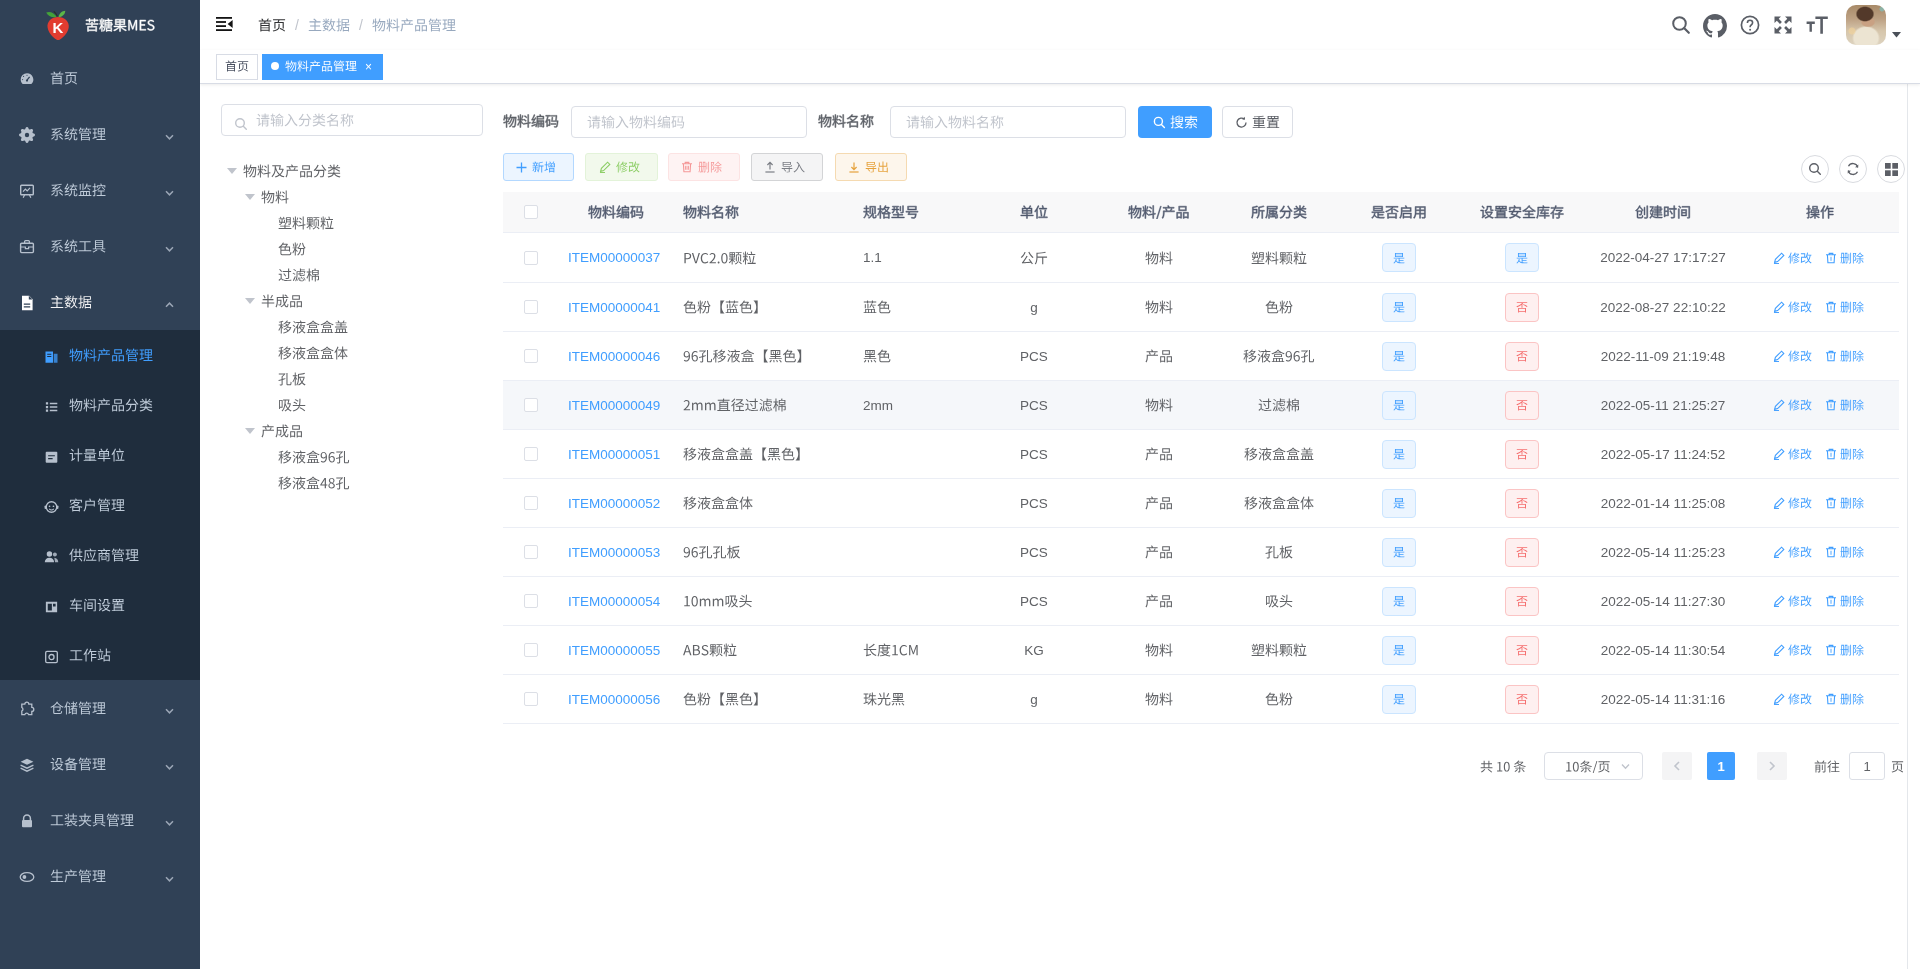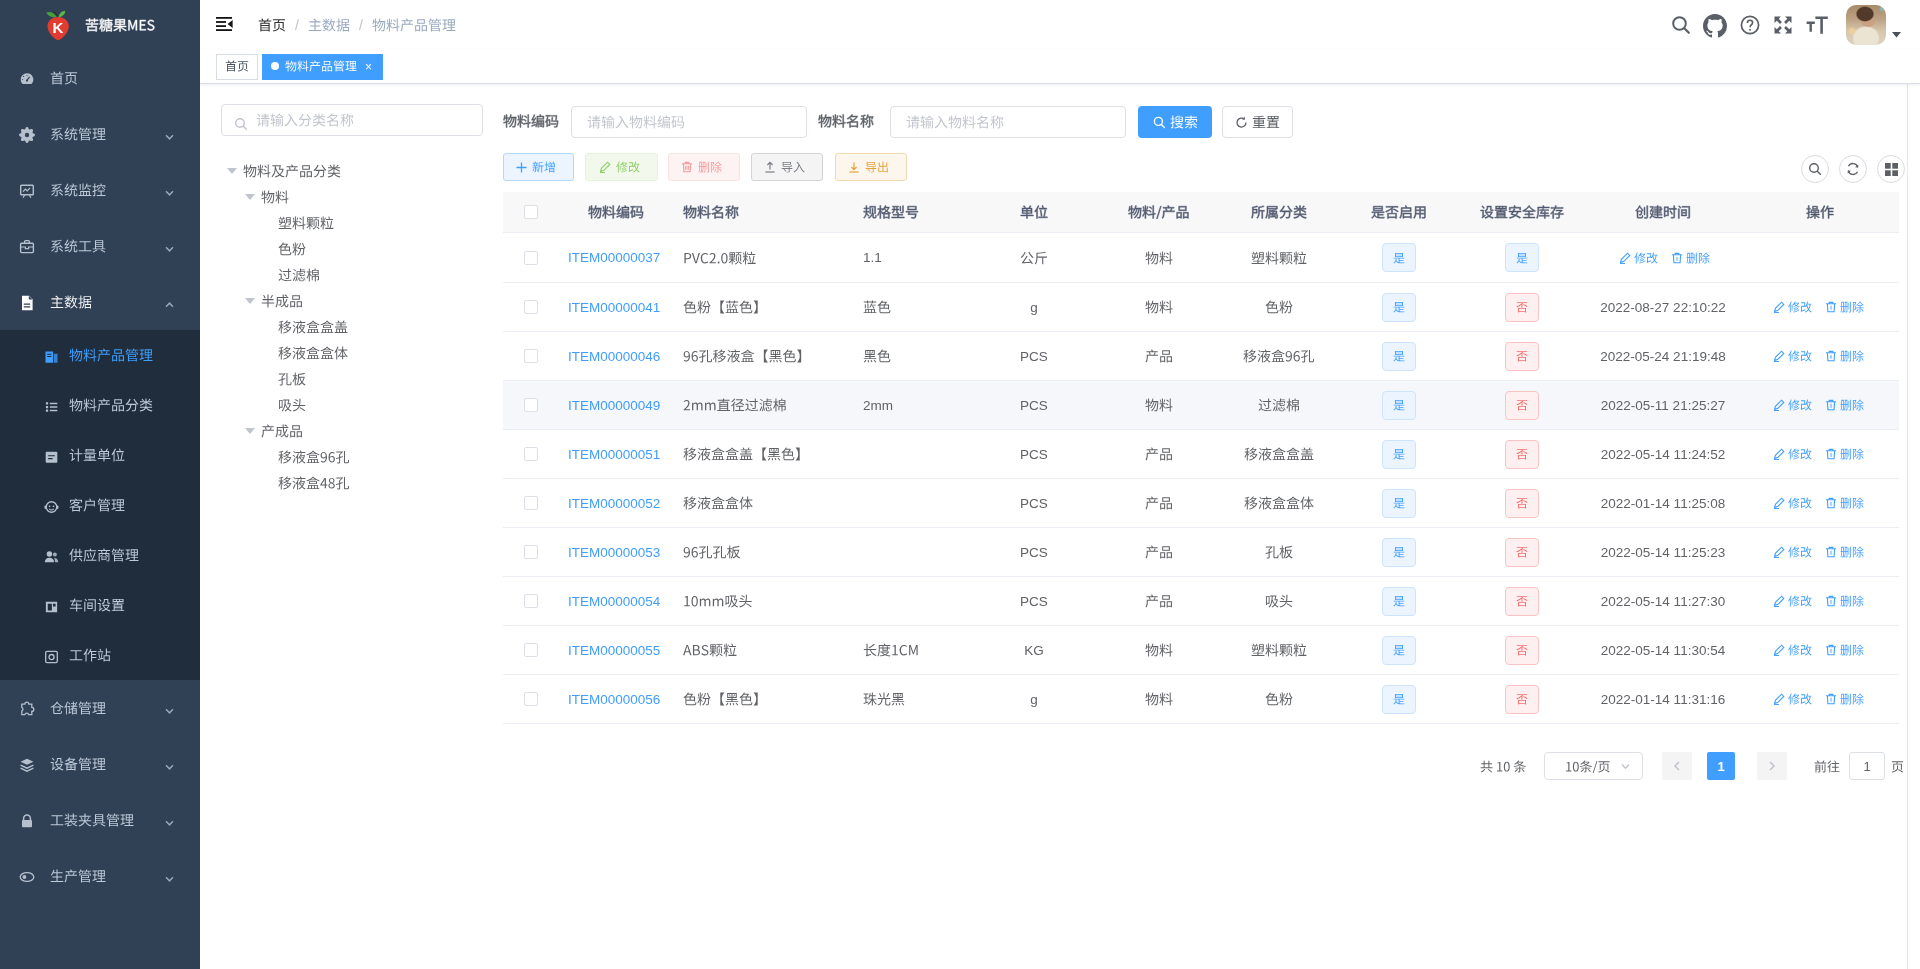--- a/index.html
+++ b/index.html
@@ -921,20 +921,21 @@
             </svg>
           </span>
         </div>
         <div class="cell w9">
           <span class="tg tgb">
             <svg class="zh" width="12.0" height="12.0" viewBox="0 0 1000 1000">
               <use href="#g95" xlink:href="#g95" x="0"></use>
             </svg>
           </span>
         </div>
+        <div class="cell w10 lat">2022-04-27 17:17:27</div>
         <div class="cell w11">
           <span class="op">
             <svg class="ic" width="12" height="12" viewBox="0 0 12 12">
               <path d="M1.6 10.4l.8-3L8.6 1.2l2.2 2.2-6.2 6.2-3 .8z" fill="none" stroke="currentColor" stroke-width="1.1"></path>
               <path d="M1 11.6h5" stroke="currentColor" stroke-width="1.1"></path>
             </svg>
             <svg class="zh" width="24.0" height="12.0" viewBox="0 0 2000 1000">
               <use href="#g82" xlink:href="#g82" x="0"></use>
               <use href="#g83" xlink:href="#g83" x="1000"></use>
             </svg>
@@ -1072,21 +1073,21 @@
             </svg>
           </span>
         </div>
         <div class="cell w9">
           <span class="tg tgr">
             <svg class="zh" width="12.0" height="12.0" viewBox="0 0 1000 1000">
               <use href="#g96" xlink:href="#g96" x="0"></use>
             </svg>
           </span>
         </div>
-        <div class="cell w10 lat">2022-05-24 21:19:48</div>
+        <div class="cell w10 lat">2022-11-09 21:19:48</div>
         <div class="cell w11">
           <span class="op">
             <svg class="ic" width="12" height="12" viewBox="0 0 12 12">
               <path d="M1.6 10.4l.8-3L8.6 1.2l2.2 2.2-6.2 6.2-3 .8z" fill="none" stroke="currentColor" stroke-width="1.1"></path>
               <path d="M1 11.6h5" stroke="currentColor" stroke-width="1.1"></path>
             </svg>
             <svg class="zh" width="24.0" height="12.0" viewBox="0 0 2000 1000">
               <use href="#g82" xlink:href="#g82" x="0"></use>
               <use href="#g83" xlink:href="#g83" x="1000"></use>
             </svg>
@@ -1215,21 +1216,21 @@
             </svg>
           </span>
         </div>
         <div class="cell w9">
           <span class="tg tgr">
             <svg class="zh" width="12.0" height="12.0" viewBox="0 0 1000 1000">
               <use href="#g96" xlink:href="#g96" x="0"></use>
             </svg>
           </span>
         </div>
-        <div class="cell w10 lat">2022-05-14 11:24:52</div>
+        <div class="cell w10 lat">2022-05-17 11:24:52</div>
         <div class="cell w11">
           <span class="op">
             <svg class="ic" width="12" height="12" viewBox="0 0 12 12">
               <path d="M1.6 10.4l.8-3L8.6 1.2l2.2 2.2-6.2 6.2-3 .8z" fill="none" stroke="currentColor" stroke-width="1.1"></path>
               <path d="M1 11.6h5" stroke="currentColor" stroke-width="1.1"></path>
             </svg>
             <svg class="zh" width="24.0" height="12.0" viewBox="0 0 2000 1000">
               <use href="#g82" xlink:href="#g82" x="0"></use>
               <use href="#g83" xlink:href="#g83" x="1000"></use>
             </svg>
@@ -1566,21 +1567,21 @@
             </svg>
           </span>
         </div>
         <div class="cell w9">
           <span class="tg tgr">
             <svg class="zh" width="12.0" height="12.0" viewBox="0 0 1000 1000">
               <use href="#g96" xlink:href="#g96" x="0"></use>
             </svg>
           </span>
         </div>
-        <div class="cell w10 lat">2022-01-14 11:31:16</div>
+        <div class="cell w10 lat">2022-05-14 11:31:16</div>
         <div class="cell w11">
           <span class="op">
             <svg class="ic" width="12" height="12" viewBox="0 0 12 12">
               <path d="M1.6 10.4l.8-3L8.6 1.2l2.2 2.2-6.2 6.2-3 .8z" fill="none" stroke="currentColor" stroke-width="1.1"></path>
               <path d="M1 11.6h5" stroke="currentColor" stroke-width="1.1"></path>
             </svg>
             <svg class="zh" width="24.0" height="12.0" viewBox="0 0 2000 1000">
               <use href="#g82" xlink:href="#g82" x="0"></use>
               <use href="#g83" xlink:href="#g83" x="1000"></use>
             </svg>

